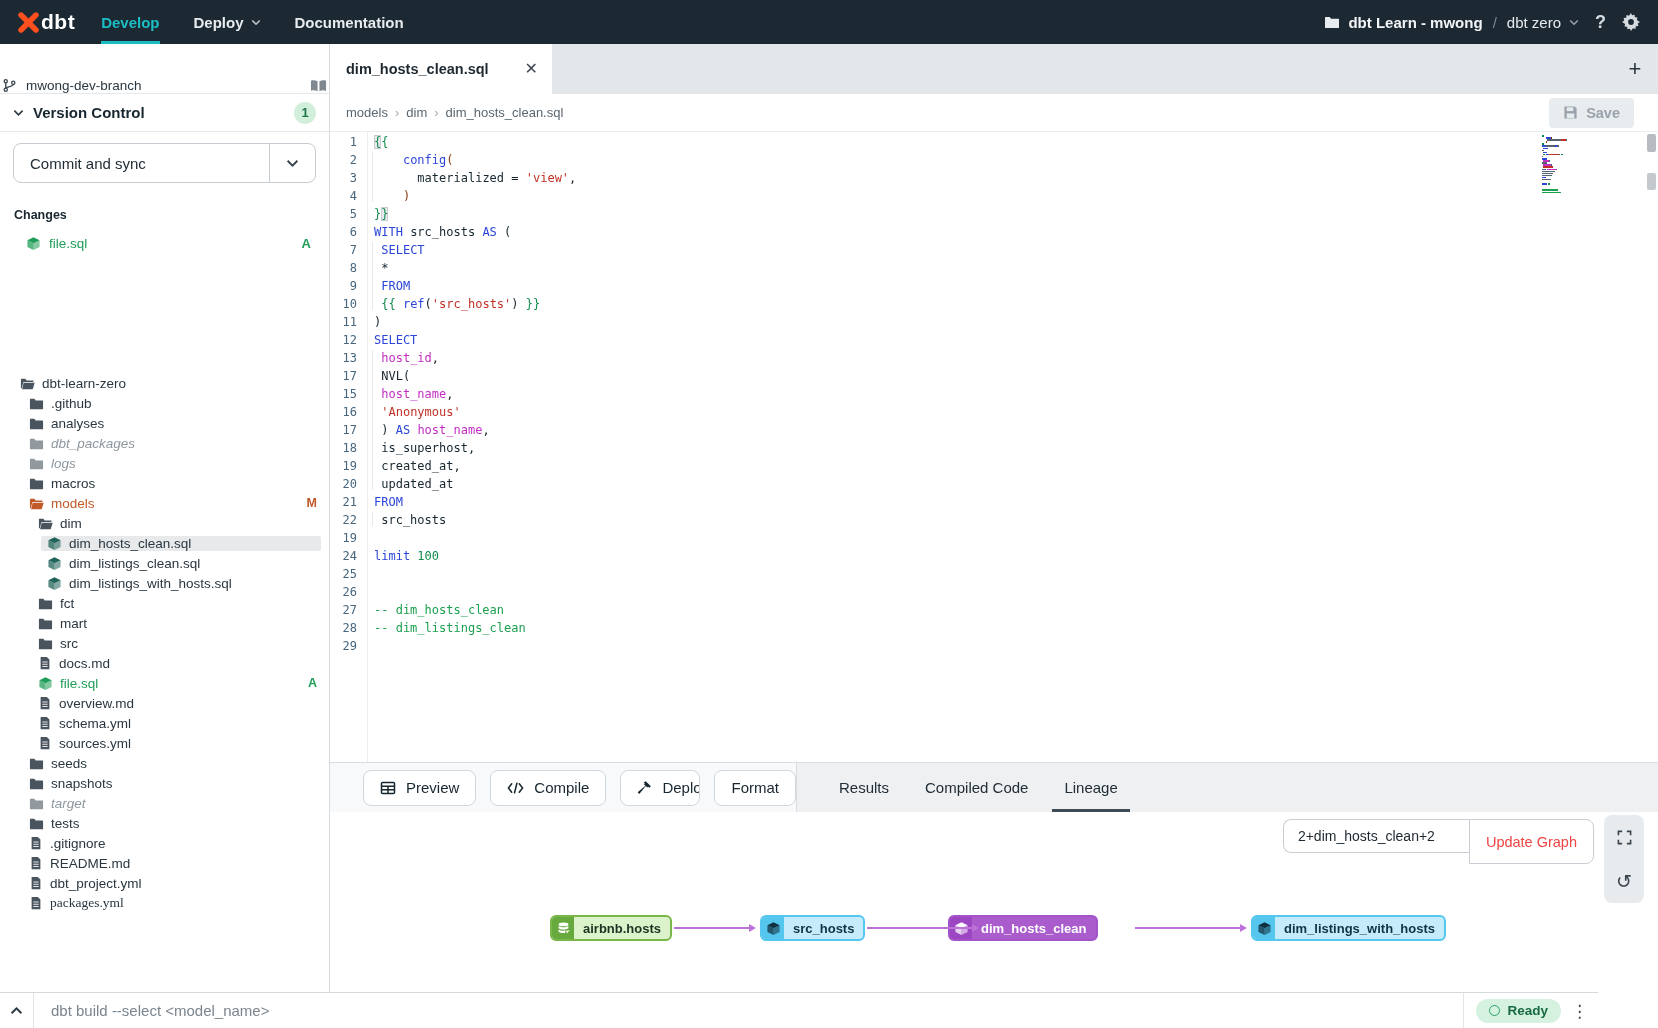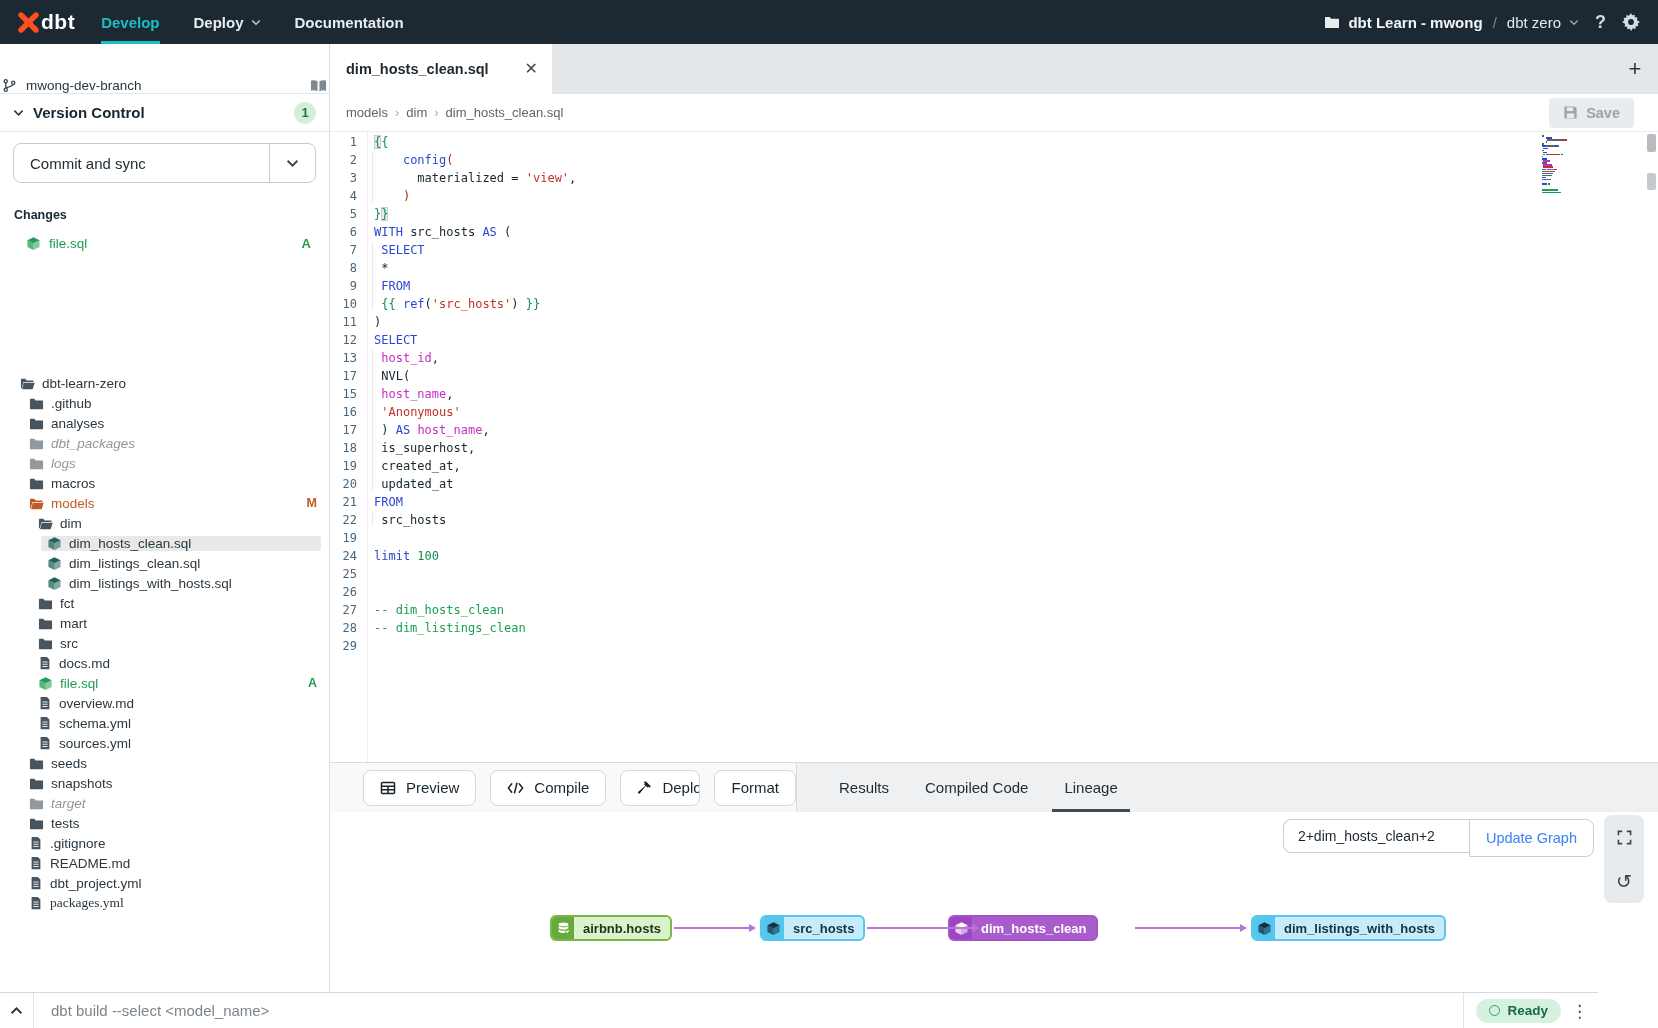--- a/index.html
+++ b/index.html
@@ -83,21 +83,21 @@
   .abtn .icn{color:#17262f}
   .split{display:flex;align-items:stretch;padding:0;overflow:hidden}
   .split .seg-main{display:flex;align-items:center;gap:10px;padding:0 14px 0 16px}
   .rtab{position:relative;display:flex;align-items:center;padding:9px 18px;font-size:15px;color:#222e36;cursor:pointer}
   .rtab.active::after{content:"";position:absolute;left:6px;right:6px;bottom:0;height:3px;background:#3e4b54}
 
   
   .lineage{flex:1;position:relative;background:#fff}
   .selgroup{position:absolute;right:64px;top:7px;height:34px;display:flex}
   .sel-input{width:186px;height:34px;border:1px solid #c9cfd4;border-right:none;border-radius:8px 0 0 8px;padding:0 14px;font-size:14px;color:#1d2830;font-family:inherit;outline:none}
-  .sel-btn{height:38px;border:1px solid #c9cfd4;border-radius:0 8px 8px 0;background:#fff;padding:0 16px;font-size:14.5px;color:#3b82f6;font-family:inherit;cursor:pointer}
+  .sel-btn{height:45px;border:1px solid #c9cfd4;border-radius:0 8px 8px 0;background:#fff;padding:0 16px;font-size:14.5px;color:#ef4444;font-family:inherit;cursor:pointer}
   .graph-tools{position:absolute;right:14px;top:3px;width:40px;height:88px;background:#e8ebee;border-radius:8px;display:flex;flex-direction:column}
   .gtool{flex:1;display:flex;align-items:center;justify-content:center;color:#39454e;cursor:pointer}
   .gtool.reset{font-size:19px;font-family:"DejaVu Sans",sans-serif}
   .lnode{position:absolute;top:103px;height:26px;display:flex;align-items:stretch;border:2px solid;border-radius:6px;overflow:hidden;cursor:pointer}
   .lnode-icn{width:22px;display:flex;align-items:center;justify-content:center}
   .lnode-lbl{display:flex;align-items:center;padding:0 9px;font-size:13px;font-weight:bold;white-space:nowrap}
   .edge{position:absolute;top:115px;height:2px}
   .edge::after{content:"";position:absolute;right:-6px;top:-3px;border-left:7px solid;border-left-color:inherit;border-top:4px solid transparent;border-bottom:4px solid transparent}
 
   

